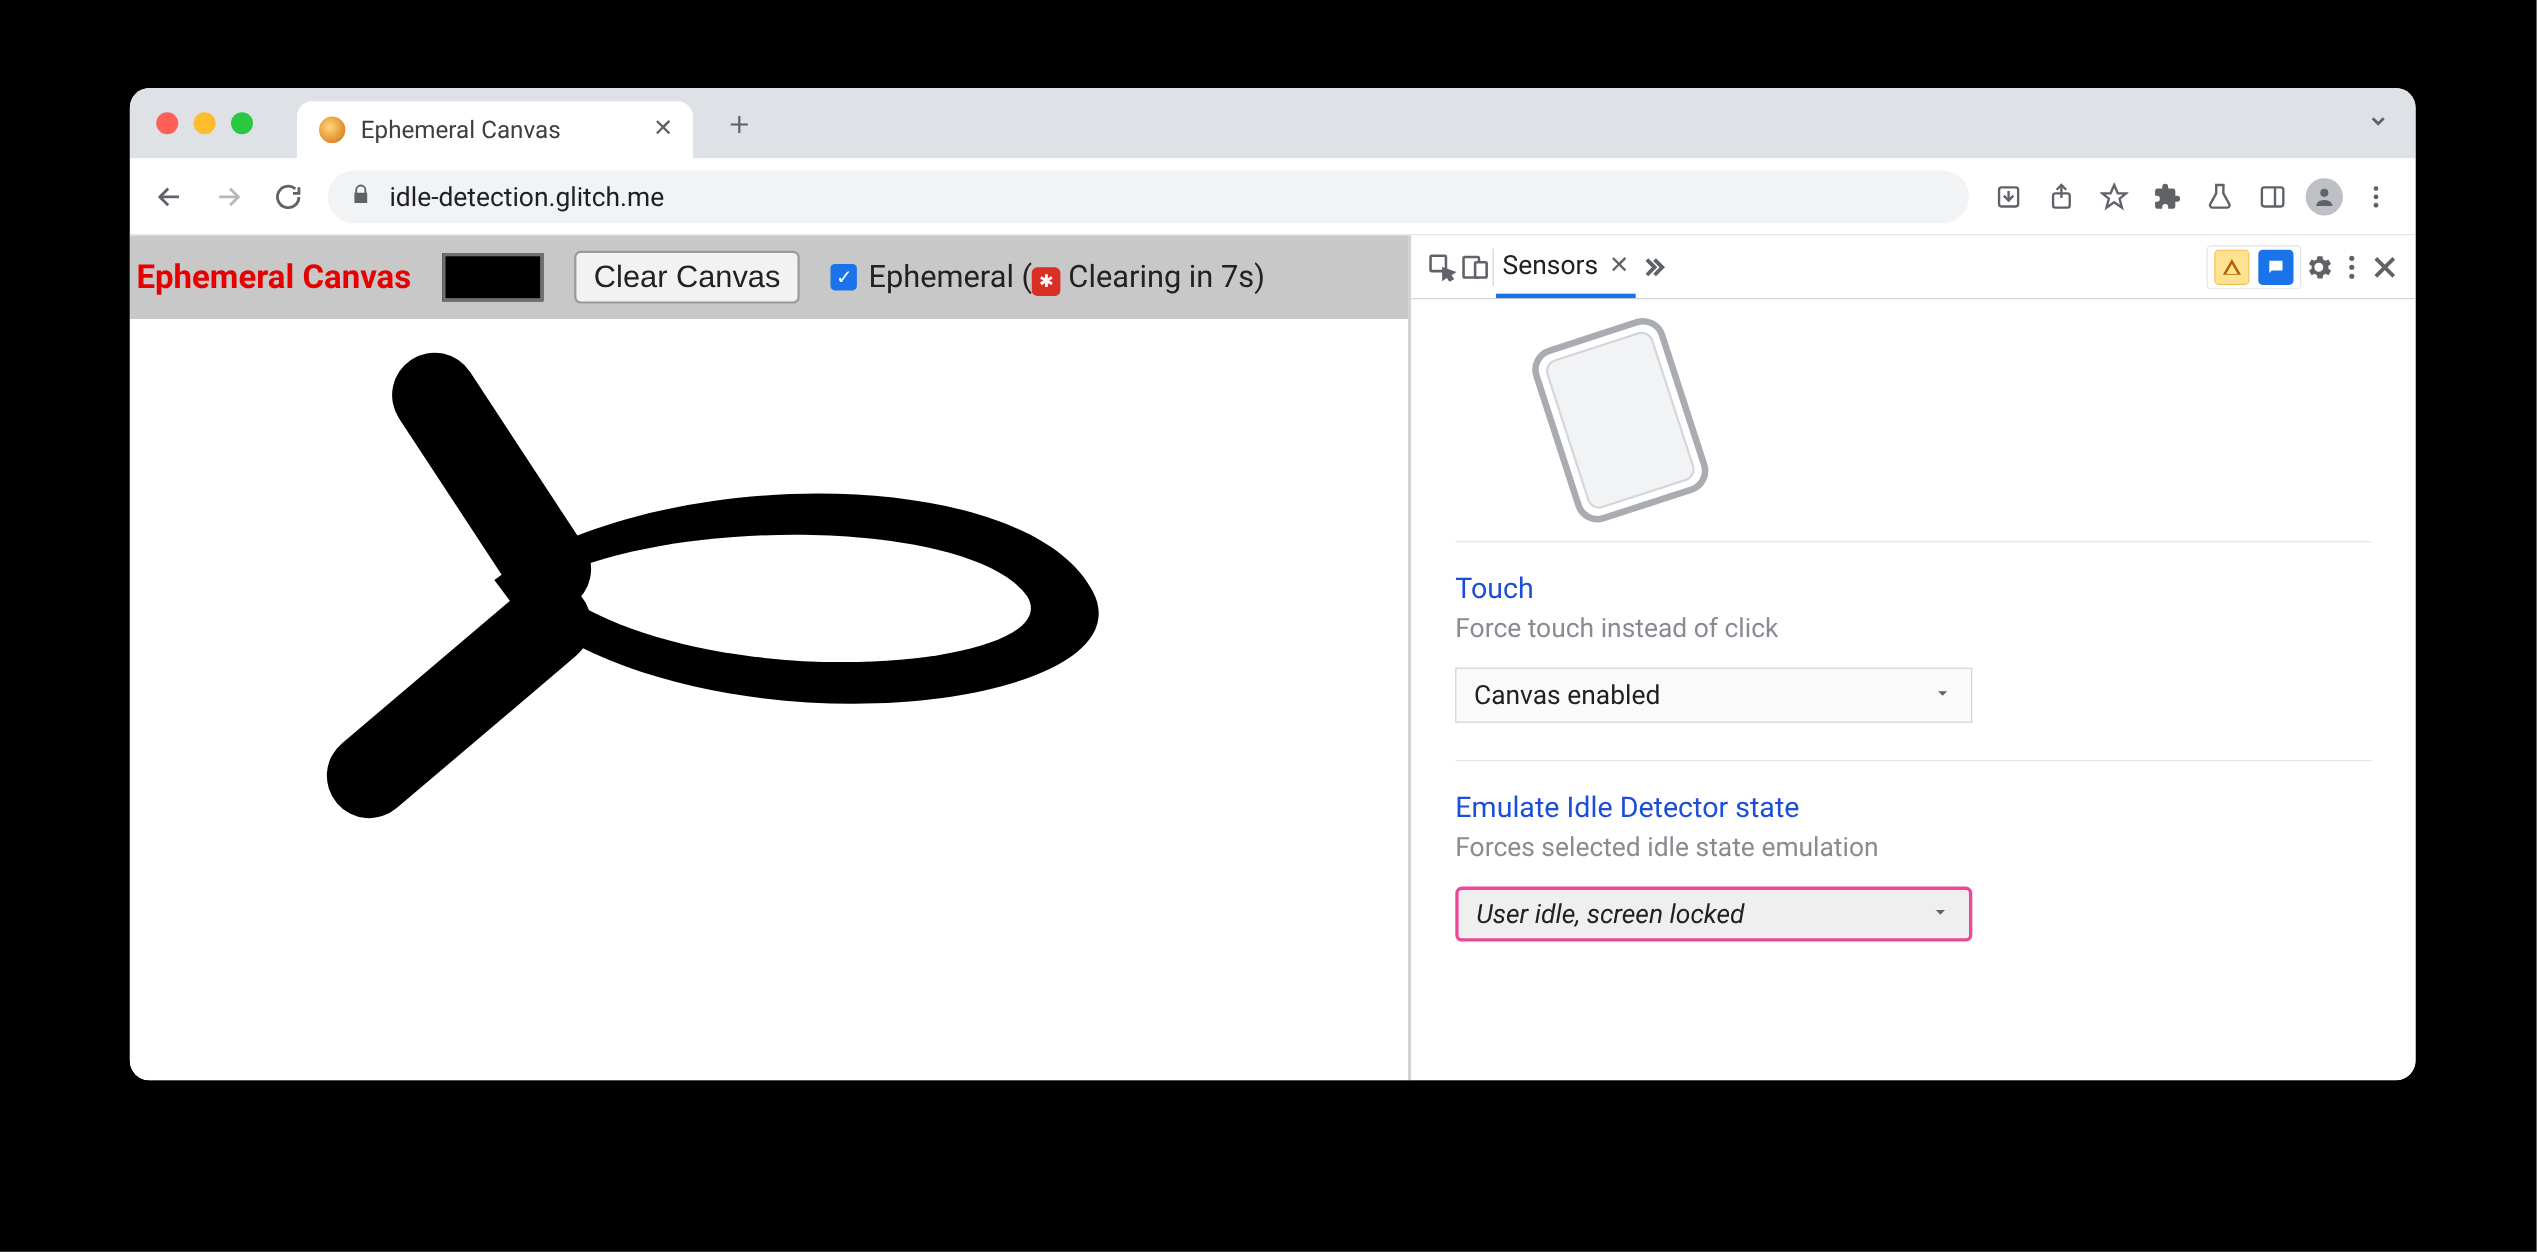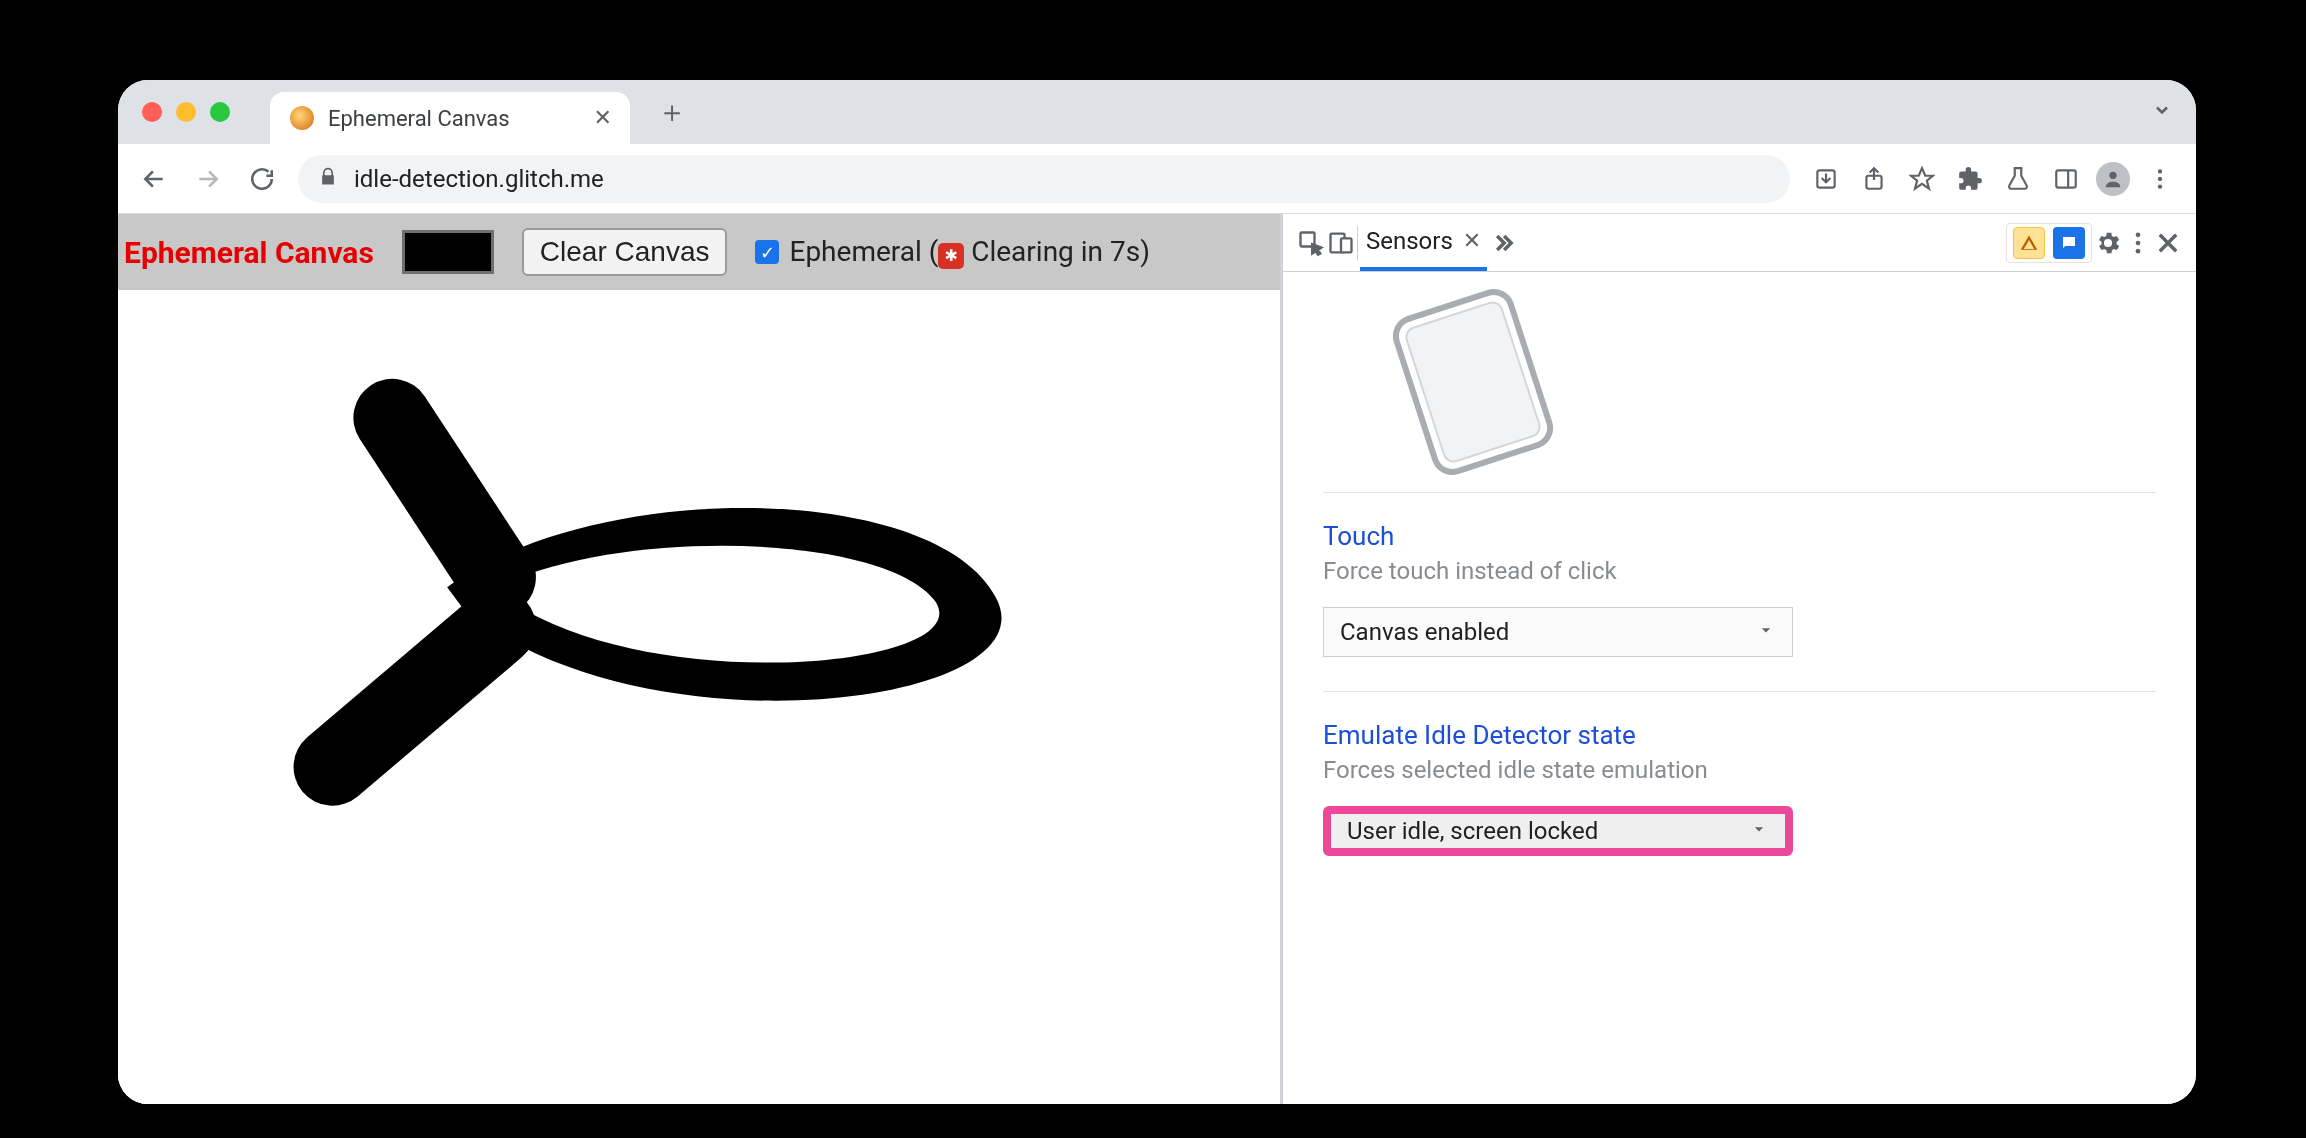--- a/index.html
+++ b/index.html
@@ -9,23 +9,23 @@
     font-family: -apple-system, BlinkMacSystemFont, "Segoe UI", Roboto, Helvetica, Arial, sans-serif;
     width: 2306px;
     height: 1138px;
     position: relative;
   }
   .browser-window {
     position: absolute;
     left: 118px;
     top: 80px;
     width: 2078px;
-    height: 1024px;
+    height: 902px;
     background: #fff;
-    border-radius: 30px;
+    border-radius: 18px;
     overflow: hidden;
     box-shadow: 0 10px 40px rgba(0,0,0,0.5);
   }
   
   .tab-strip {
     height: 64px;
     background: #dee1e6;
     display: flex;
     align-items: flex-end;
     padding-left: 24px;
@@ -229,23 +229,24 @@
   .dt-select {
     width: 470px;
     height: 50px;
     border:1px solid #cfcfcf;
     background:#fafafa;
     display:flex;align-items:center;justify-content:space-between;
     padding: 0 16px;
     font-size:24px;color:#202124;
   }
   .dt-select.focused {
-    border:8px solid #ec4899;
+    border:3px solid #ec4899;
     border-radius:6px;
     background:#efefef;
+    font-style:italic;
   }
   .dt-select .caret { color:#5f6368; }
   .chev-svg { width:20px;height:20px; }
 </style>
 </head>
 <body>
 
 <div class="browser-window">
 
   <div class="tab-strip">

